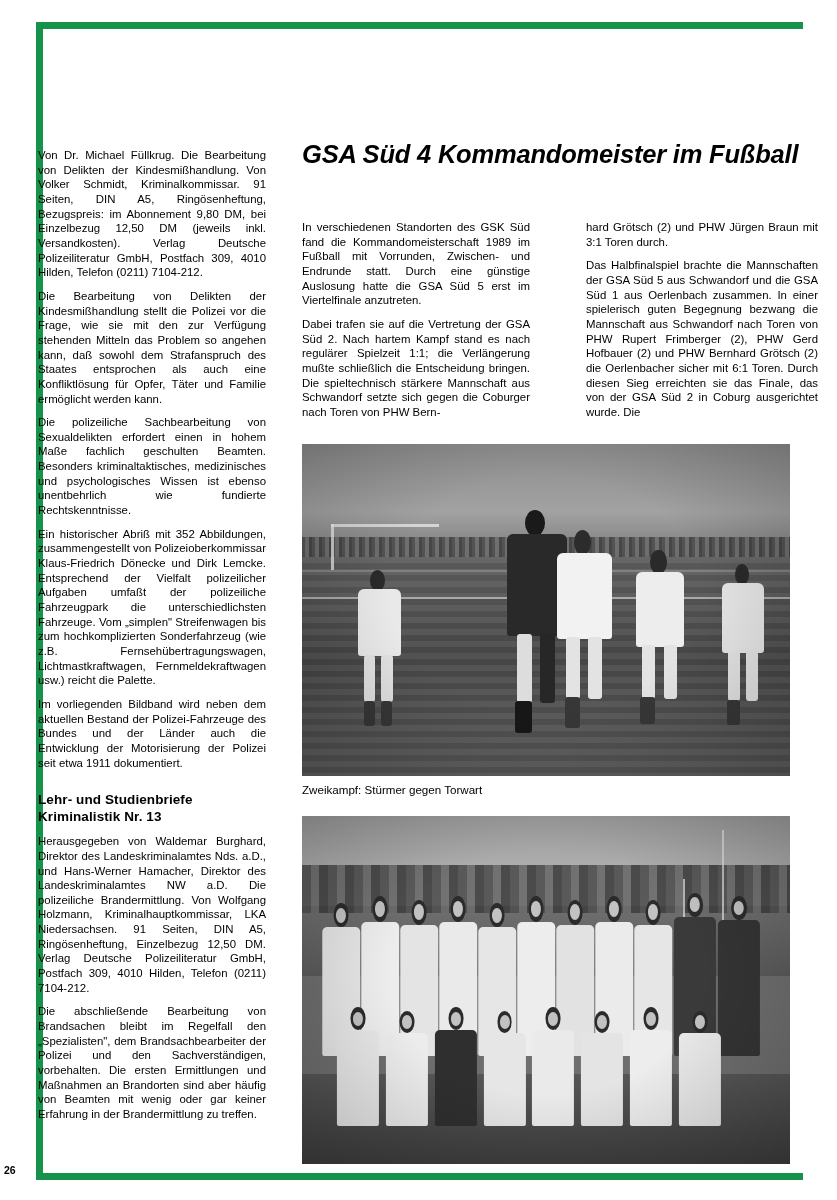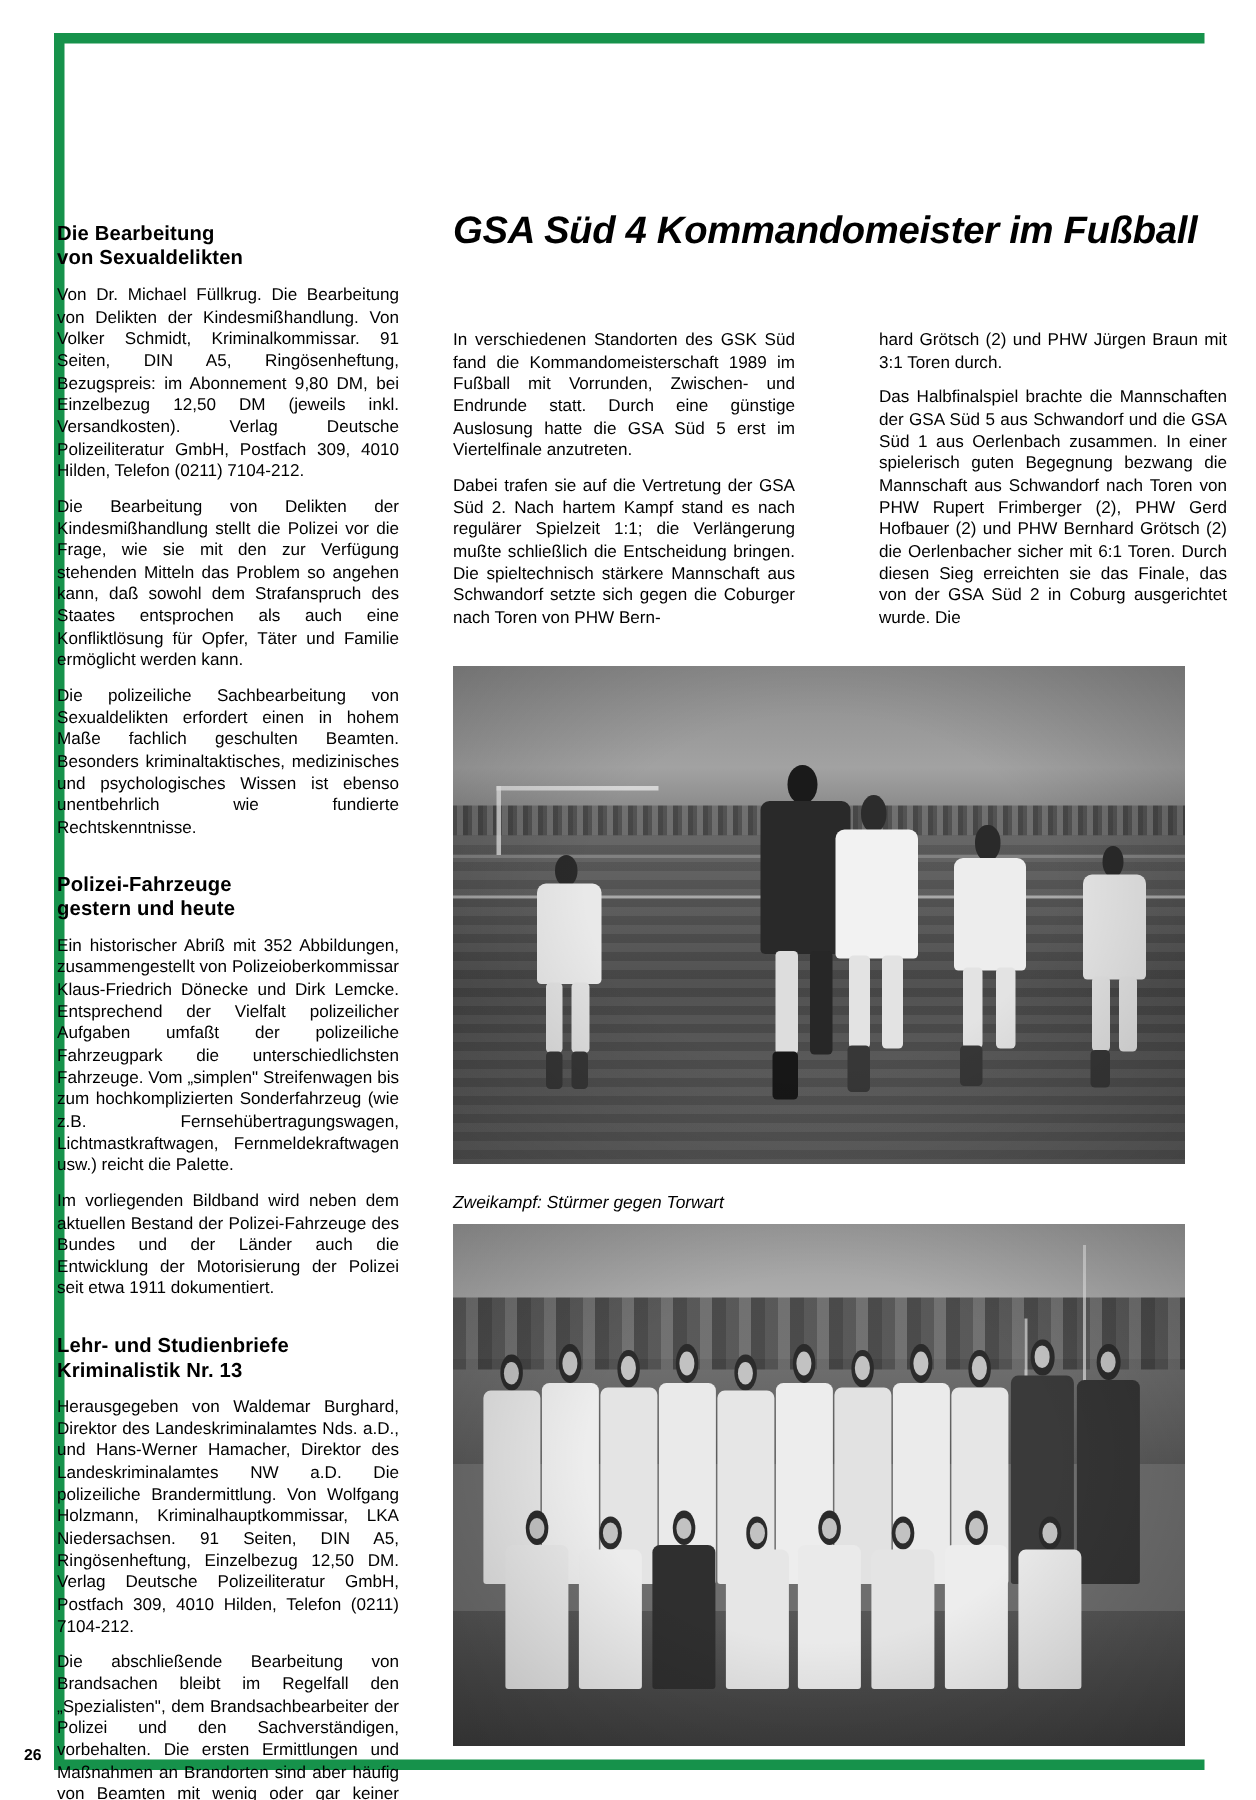--- a/index.html
+++ b/index.html
@@ -94,22 +94,21 @@
     letter-spacing: -0.2px;
   }
 
   
   .photo-wrap { position: absolute; }
   .photo-1 { left: 264px; top: 414px; width: 488px; height: 332px; }
   .photo-2 { left: 264px; top: 786px; width: 488px; height: 348px; }
 
   .caption {
     font-size: 11.6px;
-    font-style: italic;
-    margin-top: 19px;
+    margin-top: 7px;
     line-height: 1.2;
   }
 
   .photo {
     width: 100%; height: 100%;
     position: relative;
     overflow: hidden;
     background: #6e6e6e;
     filter: grayscale(1);
   }
@@ -172,47 +171,43 @@
   .tp .b { position: absolute; left: 50%; transform: translateX(-50%); border-radius: 5px 5px 2px 2px; }
   .vignette {
     position: absolute; inset: 0;
     background: radial-gradient(ellipse at 50% 45%, rgba(0,0,0,0) 45%, rgba(0,0,0,.22) 100%);
     pointer-events: none;
   }
 
   
   .pageno {
     position: absolute;
-    left: 16px; bottom: 24px;
+    left: 4px; bottom: 24px;
     font-size: 10.5px;
     font-weight: bold;
   }
 </style>
 </head>
 <body>
 
 <div class="page">
   <div class="rule-top"></div>
   <div class="rule-left"></div>
   <div class="rule-bottom"></div>
 
   <div class="pageno">26</div>
 
   <div class="content">
 
     <div class="col-left">
 
-      <h2 class="sec-head" style="white-space:pre-line">Die Bearbeitung
-von Sexualdelikten</h2>
       <p class="body">Von Dr. Michael Füllkrug. Die Bearbeitung von Delikten der Kindesmißhandlung. Von Volker Schmidt, Kriminalkommissar. 91 Seiten, DIN A5, Ringösenheftung, Bezugspreis: im Abonnement 9,80 DM, bei Einzelbezug 12,50 DM (jeweils inkl. Versandkosten). Verlag Deutsche Polizeiliteratur GmbH, Postfach 309, 4010 Hilden, Telefon (0211) 7104-212.</p>
       <p class="body">Die Bearbeitung von Delikten der Kindesmißhandlung stellt die Polizei vor die Frage, wie sie mit den zur Verfügung stehenden Mitteln das Problem so angehen kann, daß sowohl dem Strafanspruch des Staates entsprochen als auch eine Konfliktlösung für Opfer, Täter und Familie ermöglicht werden kann.</p>
       <p class="body">Die polizeiliche Sachbearbeitung von Sexualdelikten erfordert einen in hohem Maße fachlich geschulten Beamten. Besonders kriminaltaktisches, medizinisches und psychologisches Wissen ist ebenso unentbehrlich wie fundierte Rechtskenntnisse.</p>
 
-      <h2 class="sec-head sp" style="white-space:pre-line">Polizei-Fahrzeuge
-gestern und heute</h2>
       <p class="body">Ein historischer Abriß mit 352 Abbildungen, zusammengestellt von Polizeioberkommissar Klaus-Friedrich Dönecke und Dirk Lemcke. Entsprechend der Vielfalt polizeilicher Aufgaben umfaßt der polizeiliche Fahrzeugpark die unterschiedlichsten Fahrzeuge. Vom „simplen" Streifenwagen bis zum hochkomplizierten Sonderfahrzeug (wie z.B. Fernsehübertragungswagen, Lichtmastkraftwagen, Fernmeldekraftwagen usw.) reicht die Palette.</p>
       <p class="body">Im vorliegenden Bildband wird neben dem aktuellen Bestand der Polizei-Fahrzeuge des Bundes und der Länder auch die Entwicklung der Motorisierung der Polizei seit etwa 1911 dokumentiert.</p>
 
       <h2 class="sec-head sp" style="white-space:pre-line">Lehr- und Studienbriefe
 Kriminalistik Nr. 13</h2>
       <p class="body">Herausgegeben von Waldemar Burghard, Direktor des Landeskriminalamtes Nds. a.D., und Hans-Werner Hamacher, Direktor des Landeskriminalamtes NW a.D. Die polizeiliche Brandermittlung. Von Wolfgang Holzmann, Kriminalhauptkommissar, LKA Niedersachsen. 91 Seiten, DIN A5, Ringösenheftung, Einzelbezug 12,50 DM. Verlag Deutsche Polizeiliteratur GmbH, Postfach 309, 4010 Hilden, Telefon (0211) 7104-212.</p>
       <p class="body">Die abschließende Bearbeitung von Brandsachen bleibt im Regelfall den „Spezialisten", dem Brandsachbearbeiter der Polizei und den Sachverständigen, vorbehalten. Die ersten Ermittlungen und Maßnahmen an Brandorten sind aber häufig von Beamten mit wenig oder gar keiner Erfahrung in der Brandermittlung zu treffen.</p>
 
     </div>
 

